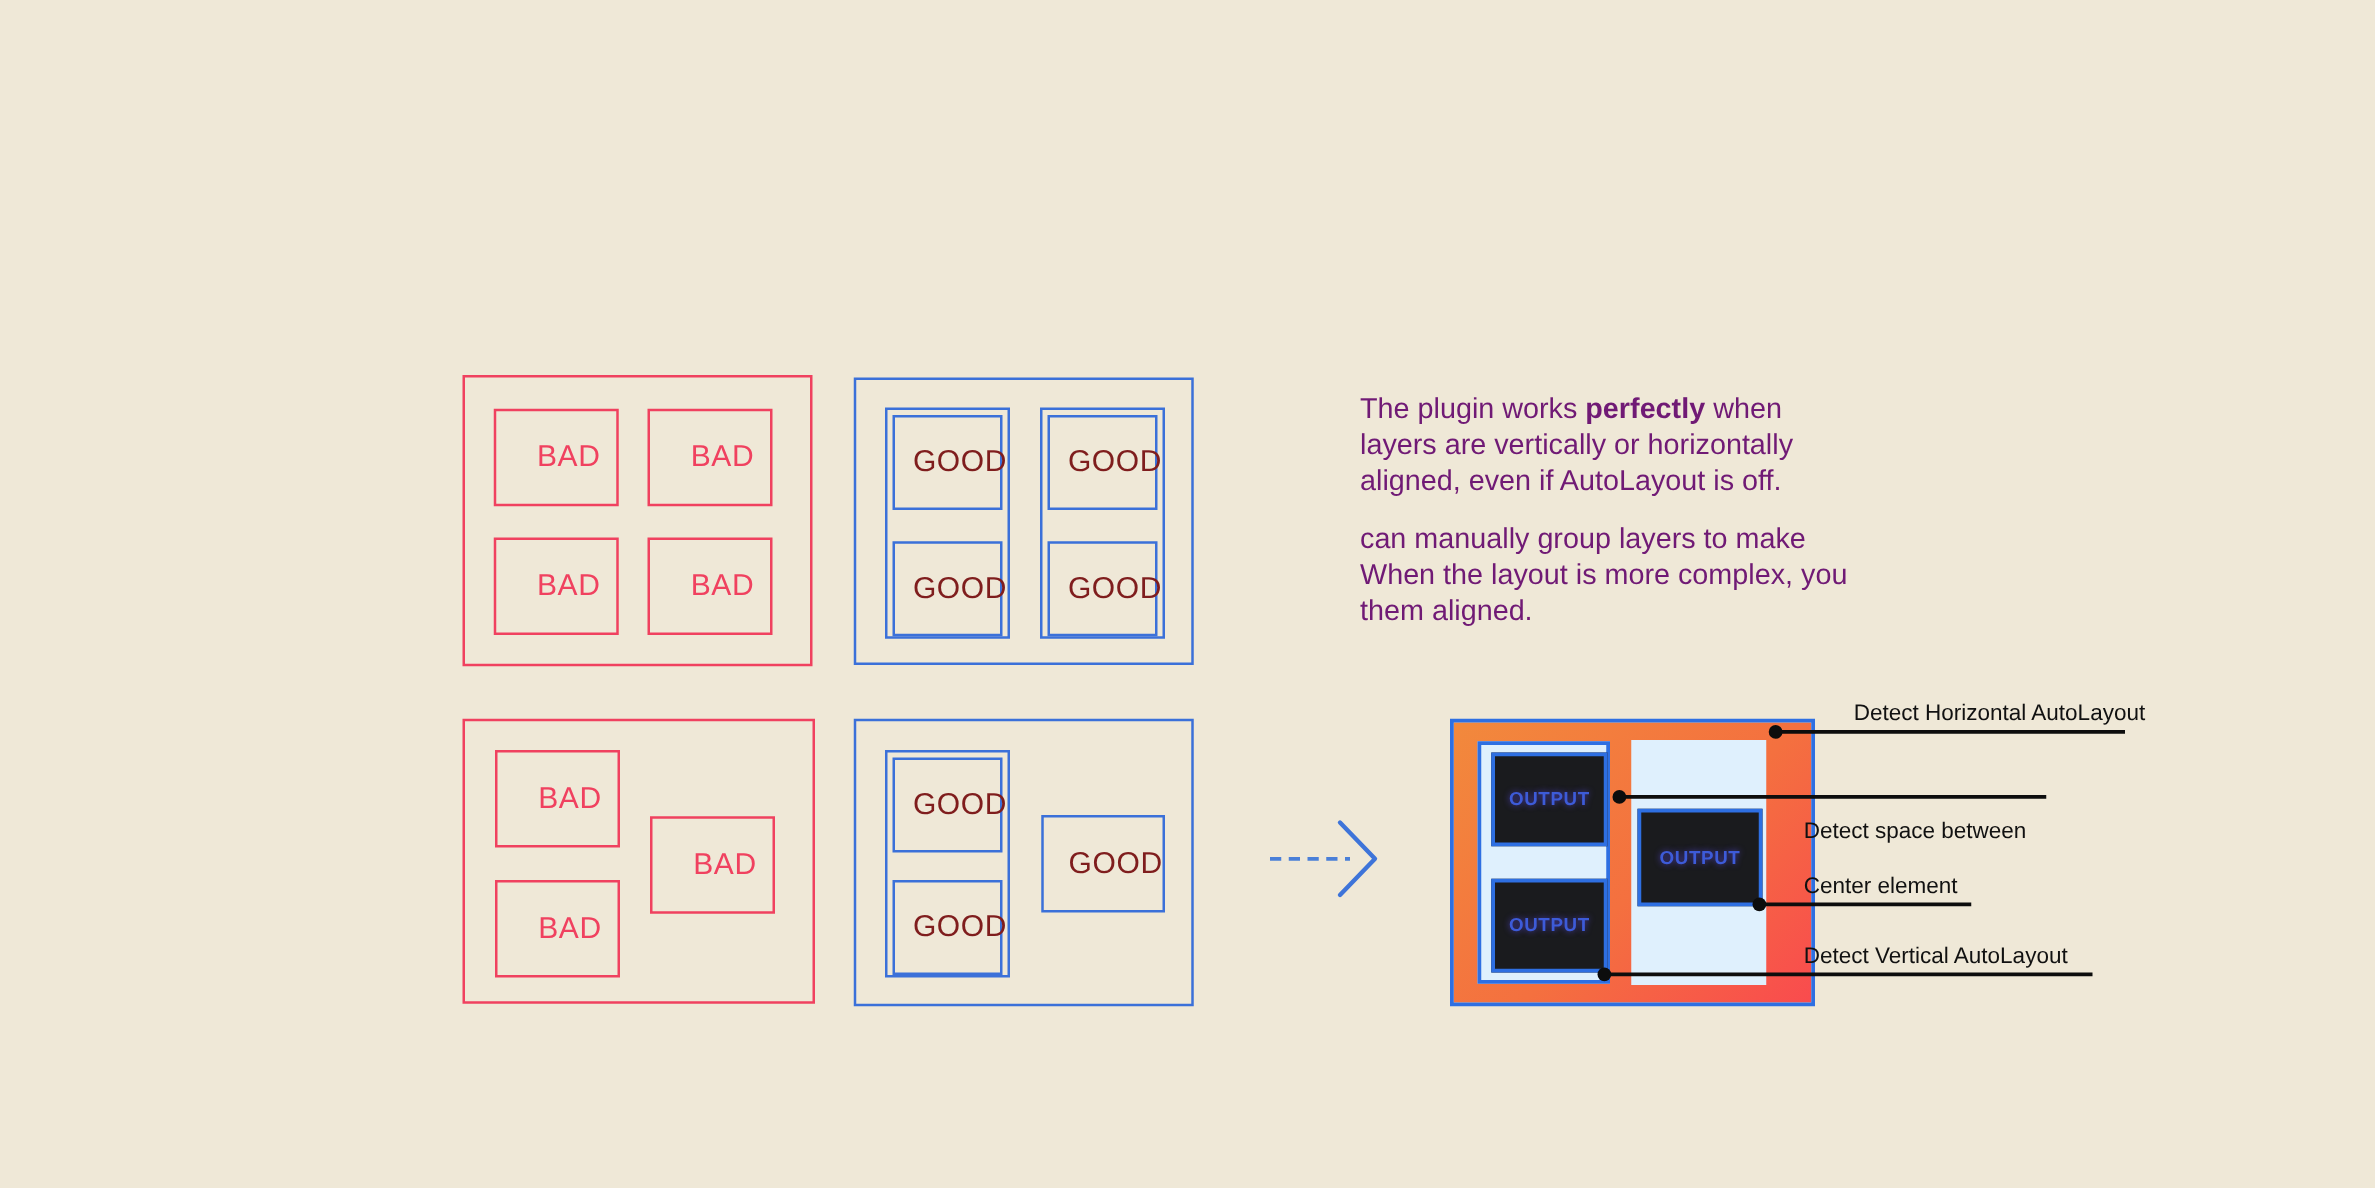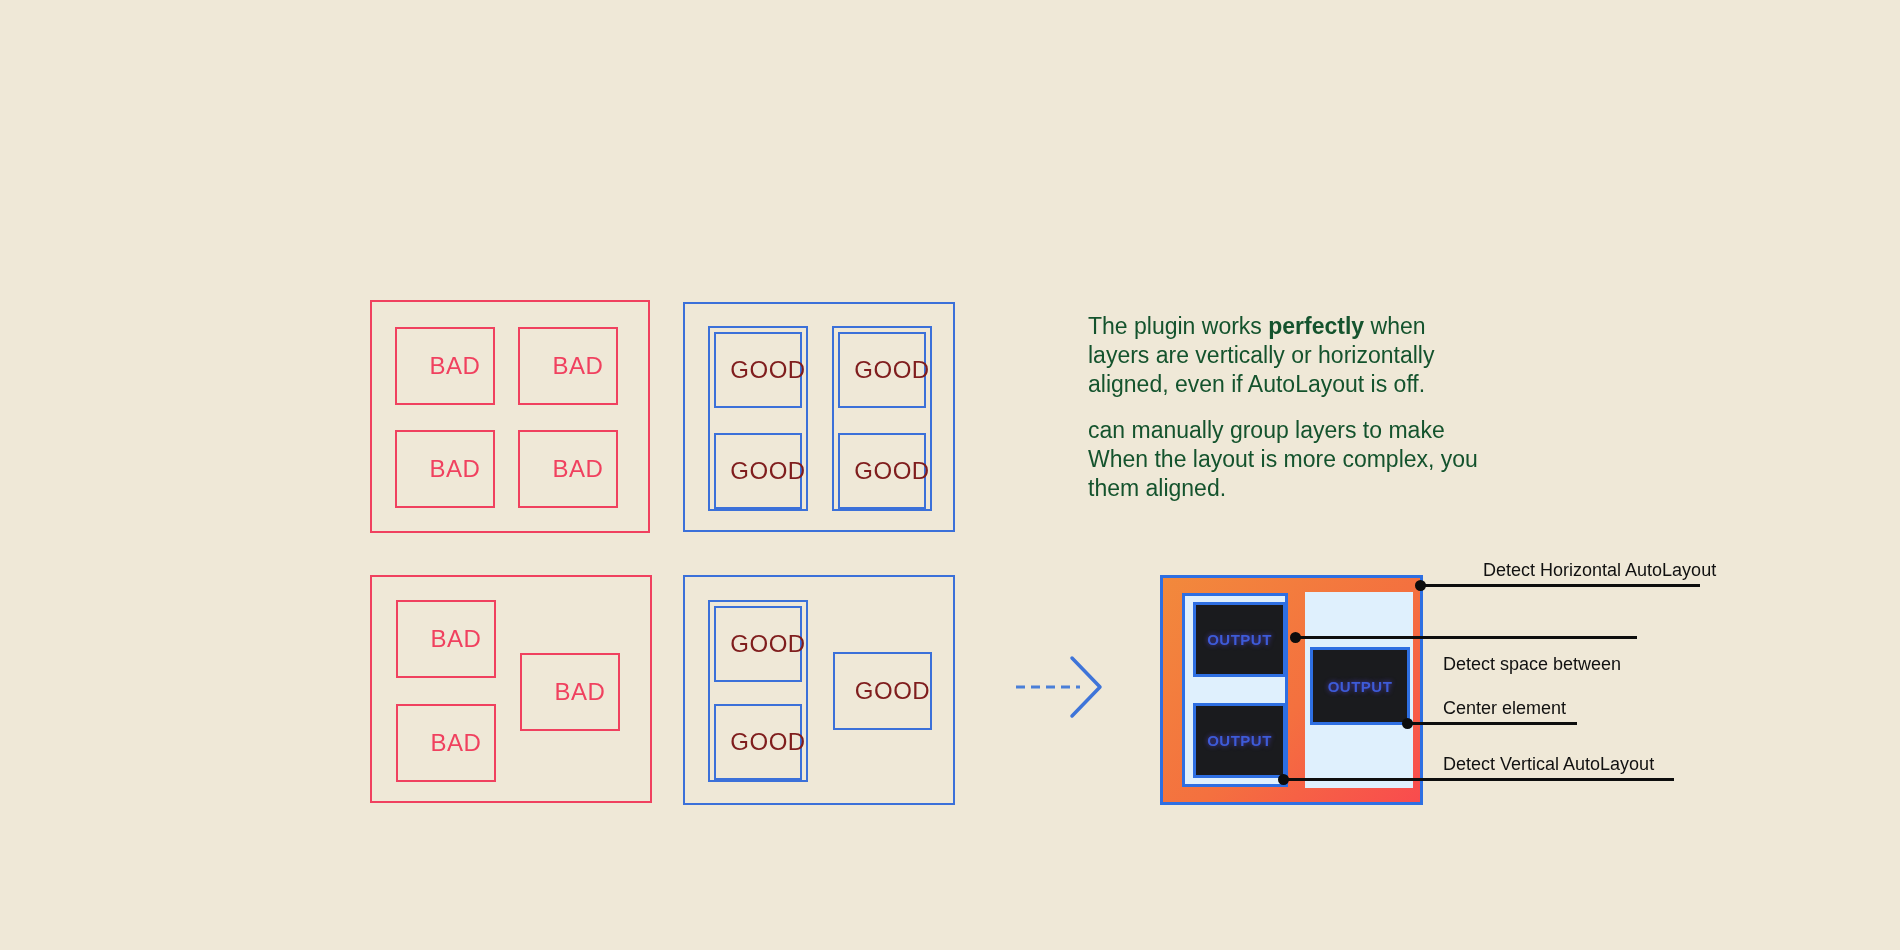--- a/index.html
+++ b/index.html
@@ -26,28 +26,28 @@
   }
   .cell.bad{border:2px solid #F0415F;color:#F0415F;}
   .cell.good{border:2px solid #3B70D9;color:#7f1d1d;}
   .cell span{font-size:24px;letter-spacing:0.5px;margin-left:20px;}
 
   .group{position:absolute;box-sizing:border-box;border:2px solid #3B70D9;}
 
   
   .desc{
     position:absolute;left:1088px;top:312px;width:480px;
-    font-size:23px;line-height:29px;color:#14532d;
+    font-size:23px;line-height:29px;color:#701a75;
   }
   .desc .gap{height:17px;}
   .desc b{font-weight:700;}
 
   
   .output-frame{
-    position:absolute;left:1160px;top:575px;width:263px;height:230px;
+    position:absolute;left:1160px;top:575px;width:292px;height:230px;
     box-sizing:border-box;border:3px solid #2E6FE2;
     background:linear-gradient(135deg,#F2893C 0%,#F4703F 55%,#F94B4E 100%);
   }
   .output-group{
     position:absolute;box-sizing:border-box;
     background:#DFF0FD;border:3px solid #2E6FE2;
   }
   .output-col{
     position:absolute;box-sizing:border-box;background:#DFF0FD;
   }

